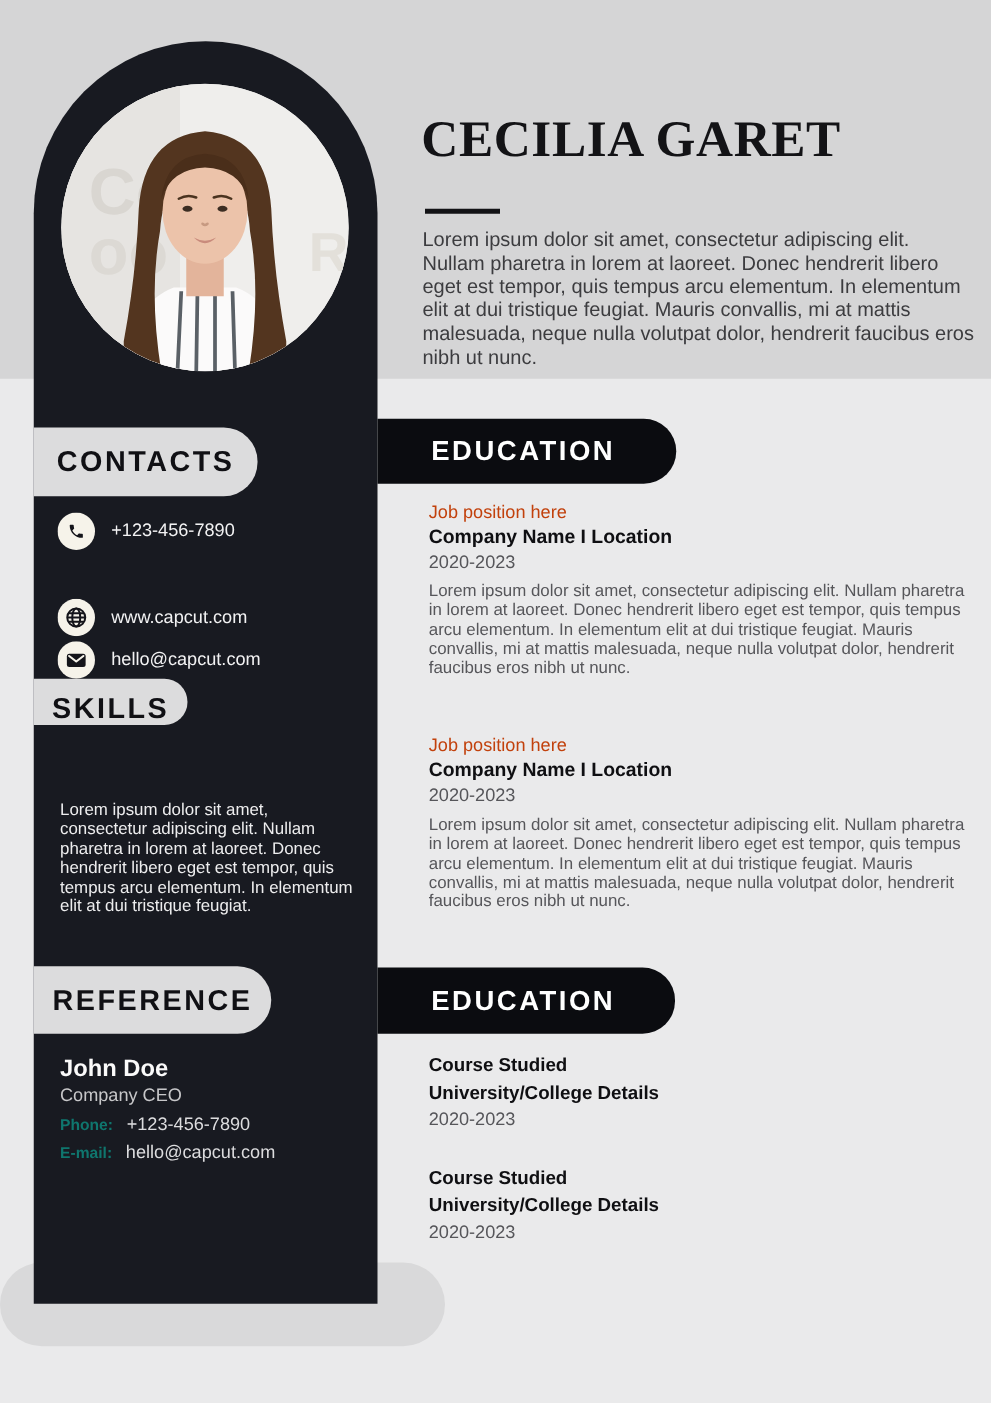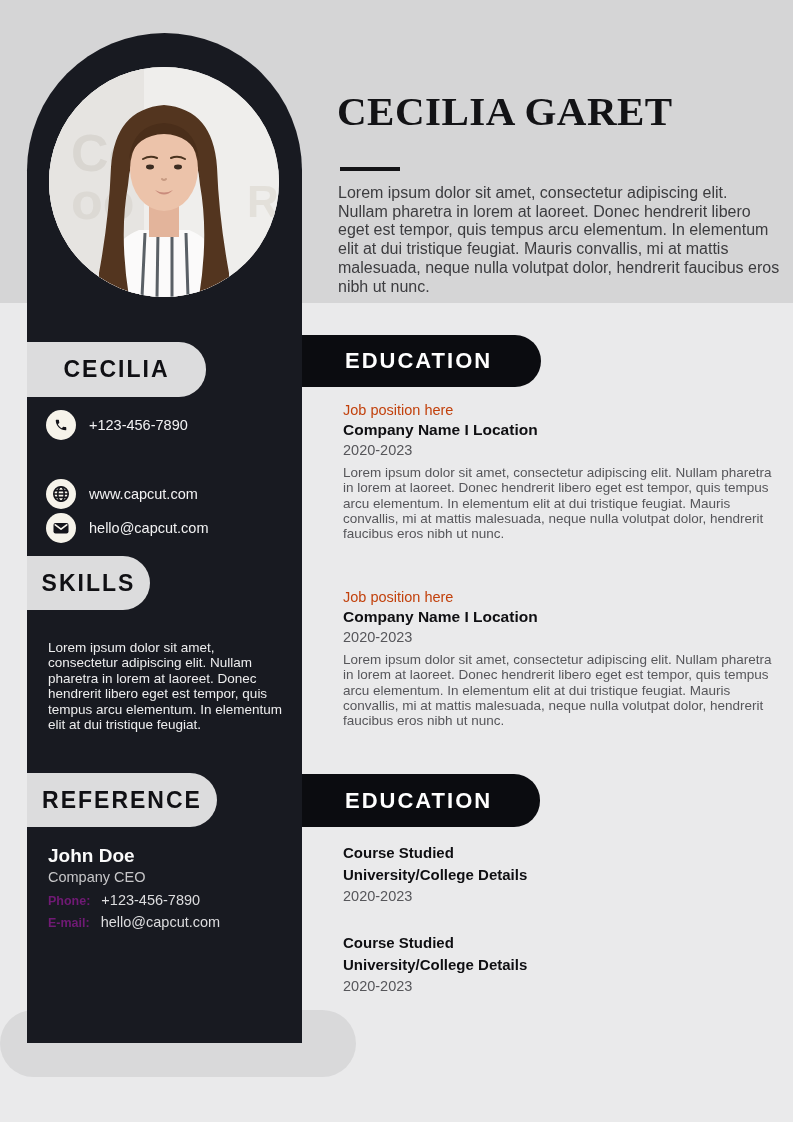--- a/index.html
+++ b/index.html
@@ -11,34 +11,34 @@
   
   .sidebar{position:absolute;left:27px;top:33px;width:275px;height:1010px;background:#181a21;
            border-radius:138px 138px 0 0;}
   .photo{position:absolute;left:49px;top:67px;width:230px;height:230px;border-radius:50%;overflow:hidden;background:#efeeec;}
   .photo svg{display:block;width:100%;height:100%;}
   
   .pill{position:absolute;display:flex;align-items:center;font-weight:800;letter-spacing:2px;}
   .pill.light{background:#dcdcdd;color:#101014;border-radius:0 27px 27px 0;justify-content:center;font-size:23px;}
   .pill.dark{background:#0b0c10;color:#ffffff;border-radius:0 26px 26px 0;font-size:22px;padding-left:43px;box-sizing:border-box;}
   .pill-contacts{left:27px;top:342px;width:179px;height:55px;}
-  .pill-skills{left:27px;top:556px;width:123px;height:54px;}
+  .pill-skills{left:27px;top:543px;width:123px;height:37px;align-items:flex-end;}
   .pill-reference{left:27px;top:773px;width:190px;height:54px;}
   .pill-experience{left:302px;top:335px;width:239px;height:52px;}
   .pill-education{left:302px;top:774px;width:238px;height:53px;}
   
   .contact-row{position:absolute;left:46px;display:flex;align-items:center;gap:13px;height:30px;}
   .contact-row .txt{color:#f2f2f3;font-size:14.5px;white-space:nowrap;}
   .cicon{width:30px;height:30px;flex:0 0 30px;}
   
   .skills-text{position:absolute;left:48px;top:640px;width:238px;margin:0;color:#ededee;font-size:13.5px;line-height:15.4px;}
   .ref-name{position:absolute;left:48px;top:845px;margin:0;color:#fafafa;font-size:19px;font-weight:800;}
   .ref-role{position:absolute;left:48px;top:869px;margin:0;color:#c7c7c9;font-size:14.5px;}
   .ref-row{position:absolute;left:48px;display:flex;align-items:baseline;gap:11px;}
-  .ref-row .lbl{color:#701a75;font-size:12.5px;font-weight:800;}
+  .ref-row .lbl{color:#0f766e;font-size:12.5px;font-weight:800;}
   .ref-row .val{color:#dcdcde;font-size:14.5px;}
   
   .name{position:absolute;left:337px;top:87px;margin:0;font-size:41px;font-weight:800;color:#131316;letter-spacing:0.5px;white-space:nowrap;font-family:Liberation Serif, serif;}
   .job-title{position:absolute;left:340px;top:132px;margin:0;font-size:26px;font-style:italic;font-weight:600;color:#17171a;}
   .title-underline{position:absolute;left:340px;top:167px;width:60px;height:3.5px;background:#131316;}
   .summary{position:absolute;left:338px;top:184px;width:443px;margin:0;font-size:16px;line-height:18.7px;color:#3c3c3f;}
   
   .entry{position:absolute;left:343px;width:436px;}
   .entry p{margin:0;}
   .entry .position{font-size:14.5px;color:#c2410c;line-height:16px;}
@@ -79,21 +79,21 @@
       <path d="M94 92 Q101 88 108 91" stroke="#4a331f" stroke-width="2" fill="none" stroke-linecap="round"></path>
       <path d="M122 91 Q129 88 136 92" stroke="#4a331f" stroke-width="2" fill="none" stroke-linecap="round"></path>
       <ellipse cx="101" cy="100" rx="4" ry="2.4" fill="#3c2d22"></ellipse>
       <ellipse cx="129" cy="100" rx="4" ry="2.4" fill="#3c2d22"></ellipse>
       <path d="M113 112 Q115 114 117 112" stroke="#c79a82" stroke-width="2" fill="none" stroke-linecap="round"></path>
       <path d="M106 123 Q115 128 124 123 Q115 132 106 123 Z" fill="#c98b7c"></path>
     </svg>
   </div>
 
   <div class="pill light pill-contacts">
-    <span>CECILIA</span>
+    <span>CONTACTS</span>
   </div>
   <div class="pill light pill-skills">
     <span>SKILLS</span>
   </div>
   <div class="pill light pill-reference">
     <span>REFERENCE</span>
   </div>
 
   <div class="contact-row" style="top:410px">
     <svg class="cicon" viewBox="0 0 30 30">

